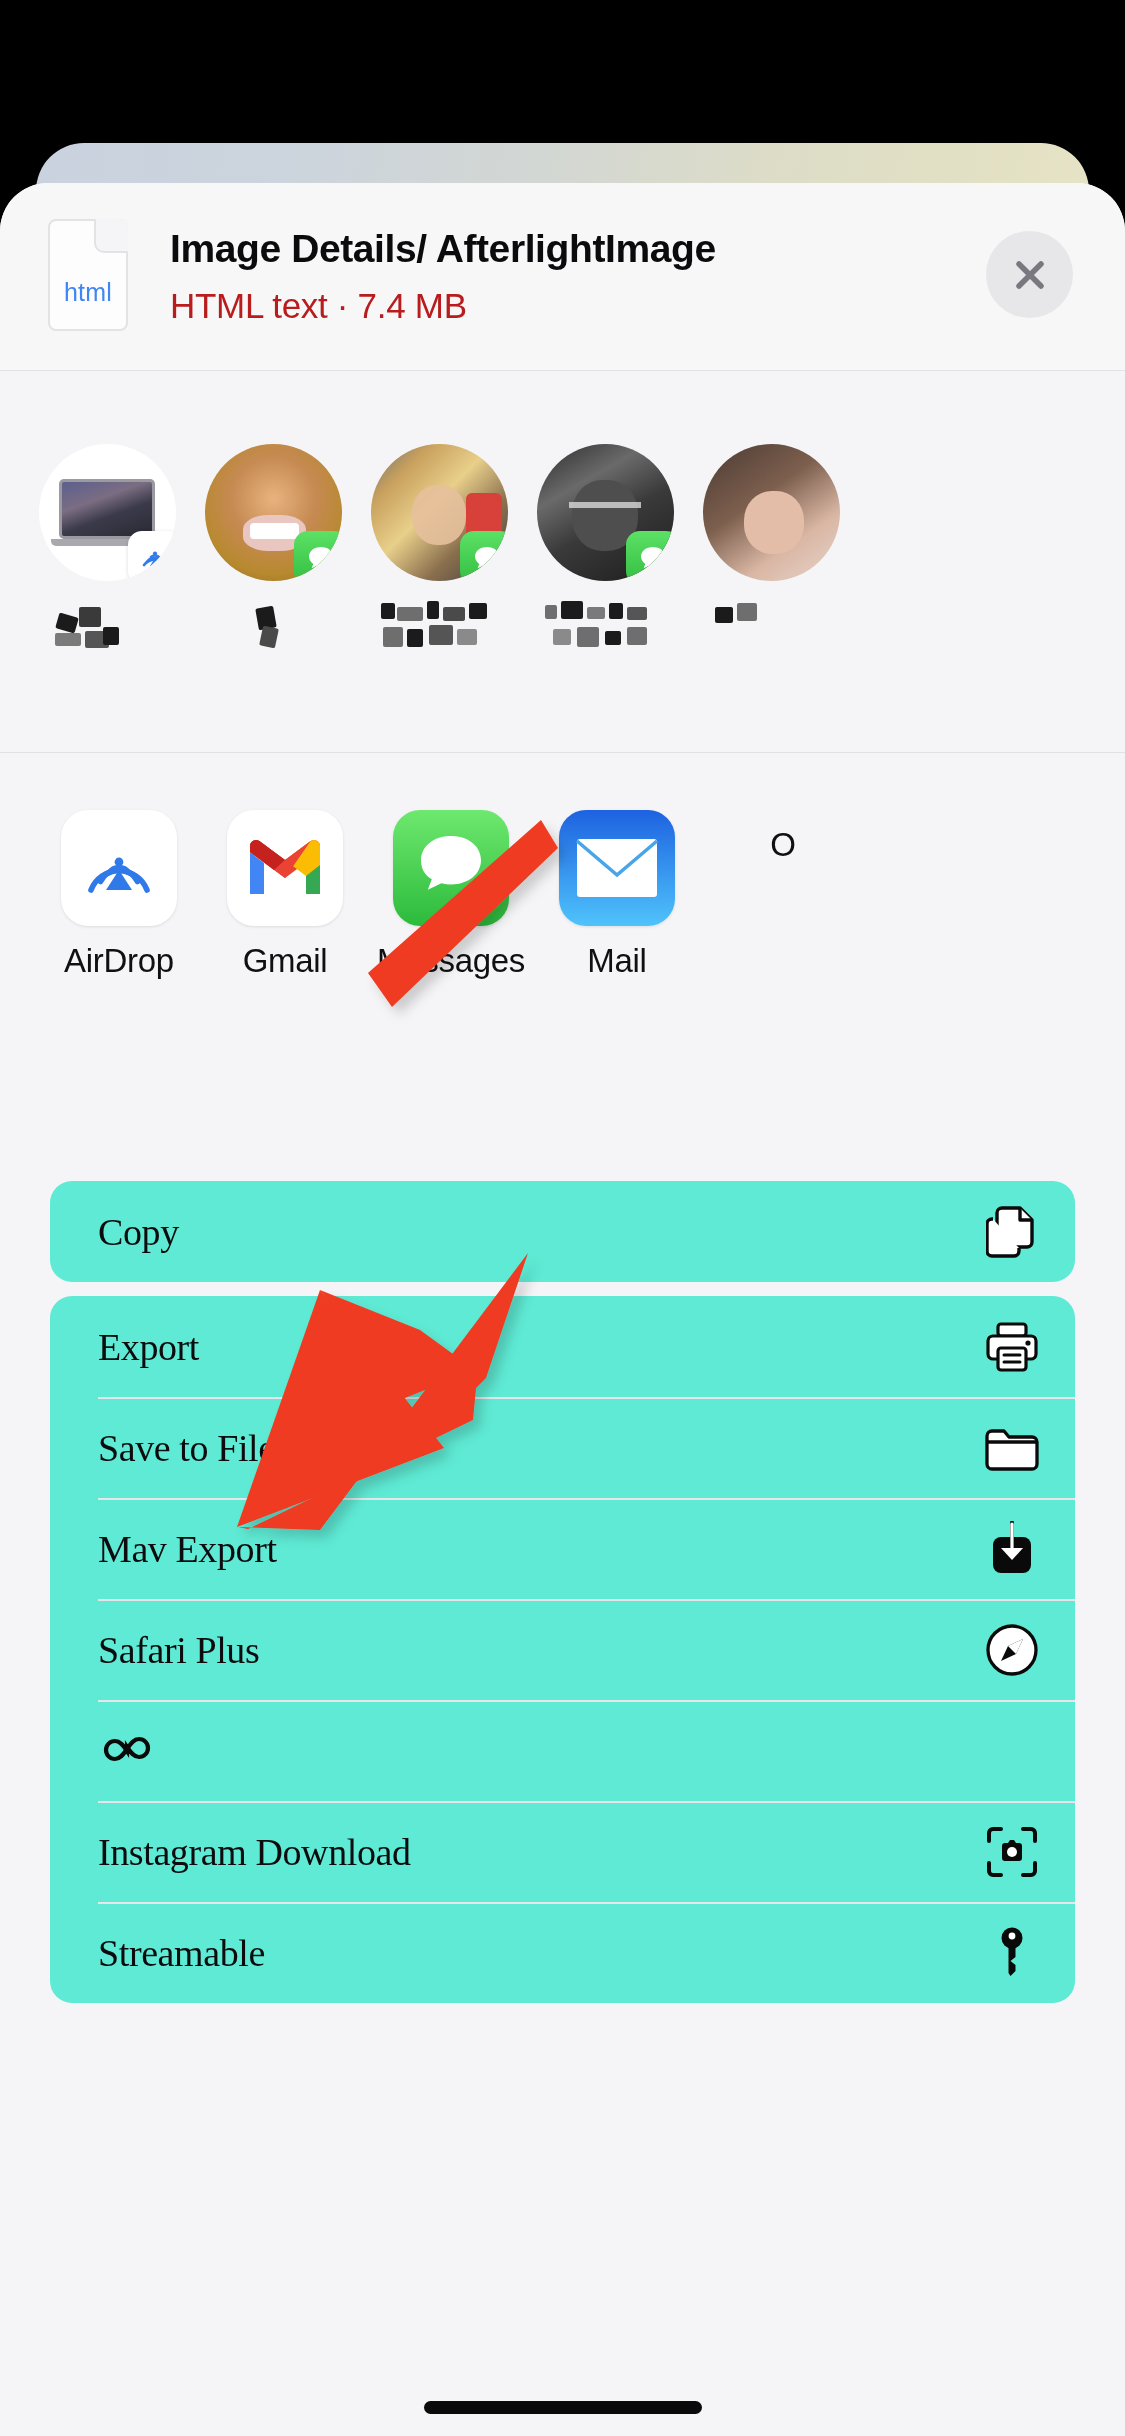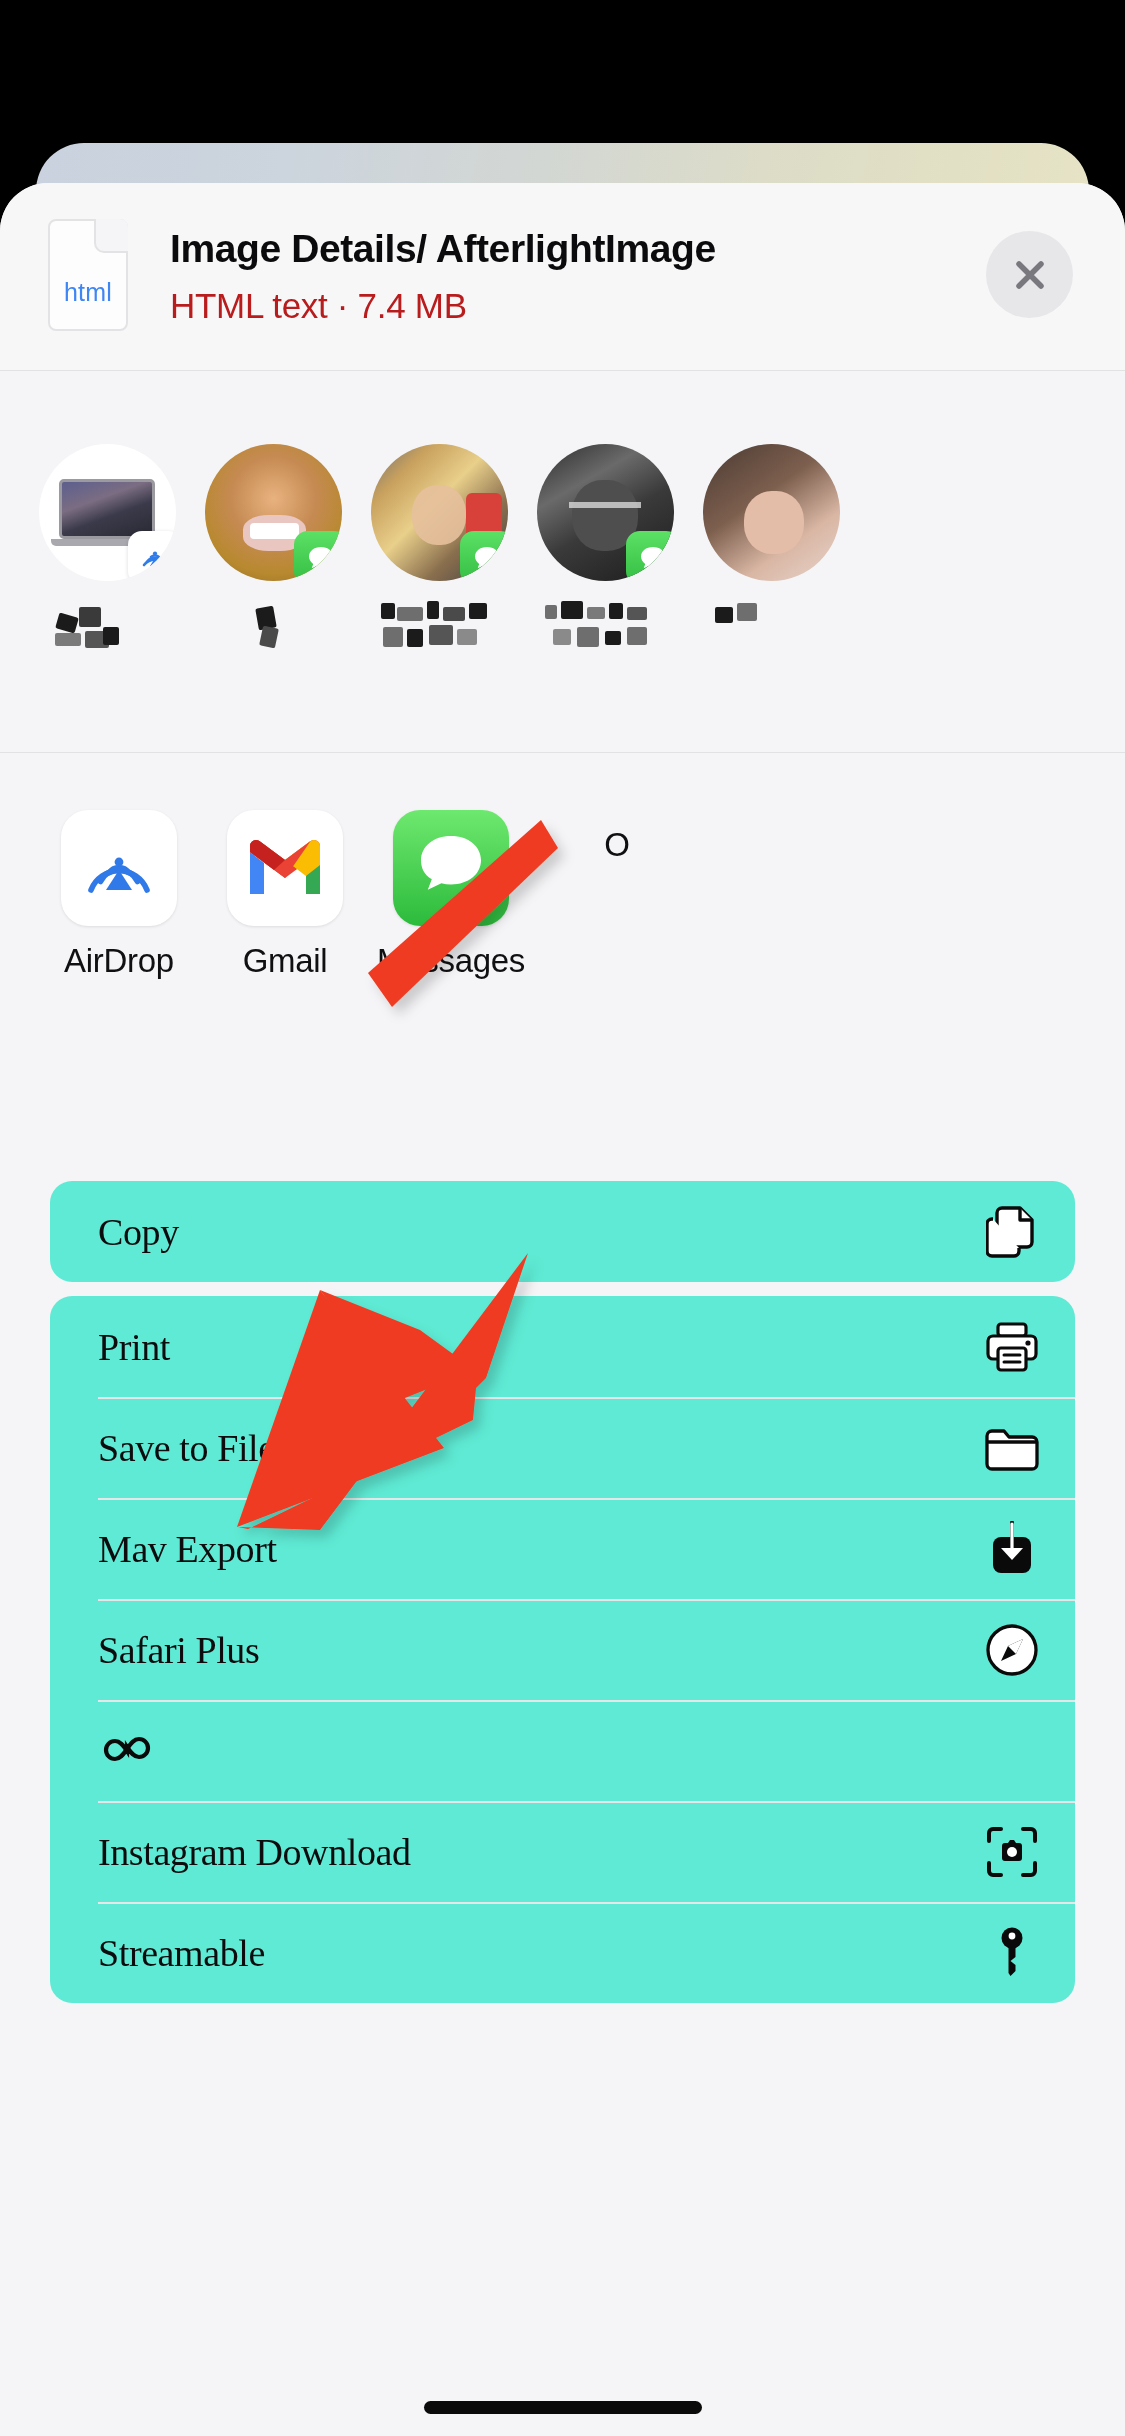--- a/index.html
+++ b/index.html
@@ -312,20 +312,29 @@
 
       <div class="app">
         <div class="app-tile tile-msg">
           <svg width="84" height="84" viewBox="0 0 84 84">
             <path d="M42 10c17.5 0 30 10.5 30 24.2S59.5 58.4 42 58.4c-3.3 0-6.6-.4-9.6-1.2l-13.6 6.6 4-10.6C15 48.6 12 42 12 34.2 12 20.5 24.5 10 42 10z" fill="#fff"></path>
           </svg>
         </div>
         <div class="app-label">Messages</div>
       </div>
 
+      <div class="app">
+        <div class="app-tile tile-mail">
+          <svg width="84" height="62" viewBox="0 0 84 62">
+            <rect x="2" y="2" width="80" height="58" rx="3" fill="#fff"></rect>
+            <path d="M2 4 42 38 82 4" fill="none" stroke="#4aa4e8" stroke-width="3.6"></path>
+          </svg>
+        </div>
+        <div class="app-label">Mail</div>
+      </div>
 
       <div class="app">
         <div class="app-label">O</div>
       </div>
     </div>
 
     <div class="actions">
 
       <div class="card">
         <div class="row">
@@ -336,21 +345,21 @@
               <path d="M34 4v12h12" fill="#fff" stroke="#0a0a0a" stroke-width="3.4" stroke-linejoin="round"></path>
               <path d="M7 15H6a5 5 0 0 0-5 5v27a5 5 0 0 0 5 5h22a5 5 0 0 0 5-5v-3" fill="#fff" stroke="#0a0a0a" stroke-width="3.4" stroke-linejoin="round"></path>
             </svg>
           </span>
         </div>
       </div>
 
       <div class="card">
 
         <div class="row">
-          <span class="row-label">Print</span>
+          <span class="row-label">Export</span>
           <span class="row-icon">
             <svg width="54" height="52" viewBox="0 0 54 52">
               <rect x="13" y="3" width="28" height="12" rx="3" fill="#fff" stroke="#0a0a0a" stroke-width="3.2"></rect>
               <rect x="3" y="15" width="48" height="23" rx="5" fill="#fff" stroke="#0a0a0a" stroke-width="3.2"></rect>
               <circle cx="43" cy="22" r="2.6" fill="#0a0a0a"></circle>
               <rect x="13" y="27" width="28" height="22" rx="3" fill="#fff" stroke="#0a0a0a" stroke-width="3.2"></rect>
               <path d="M19 34h16M19 41h16" stroke="#0a0a0a" stroke-width="3" stroke-linecap="round"></path>
             </svg>
           </span>
         </div>

